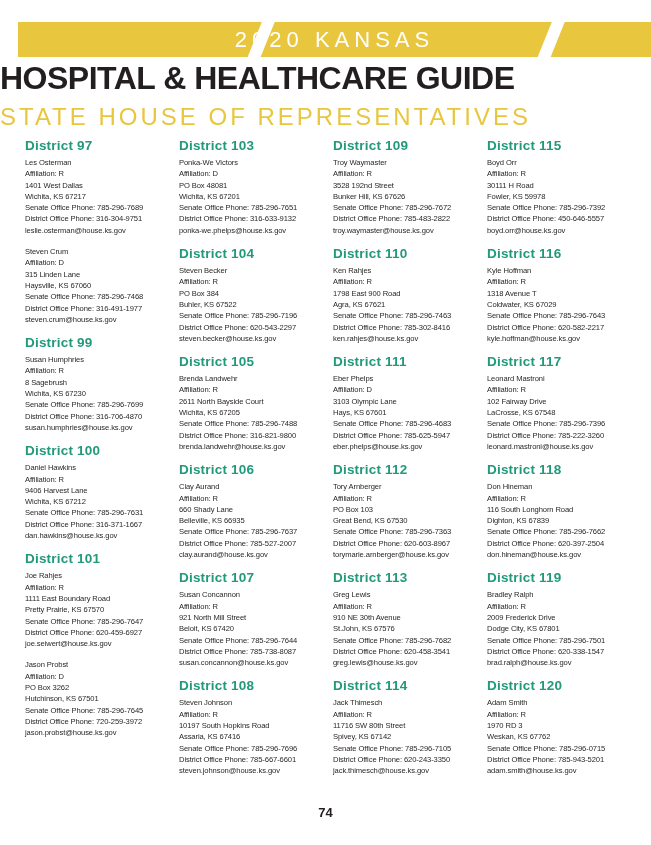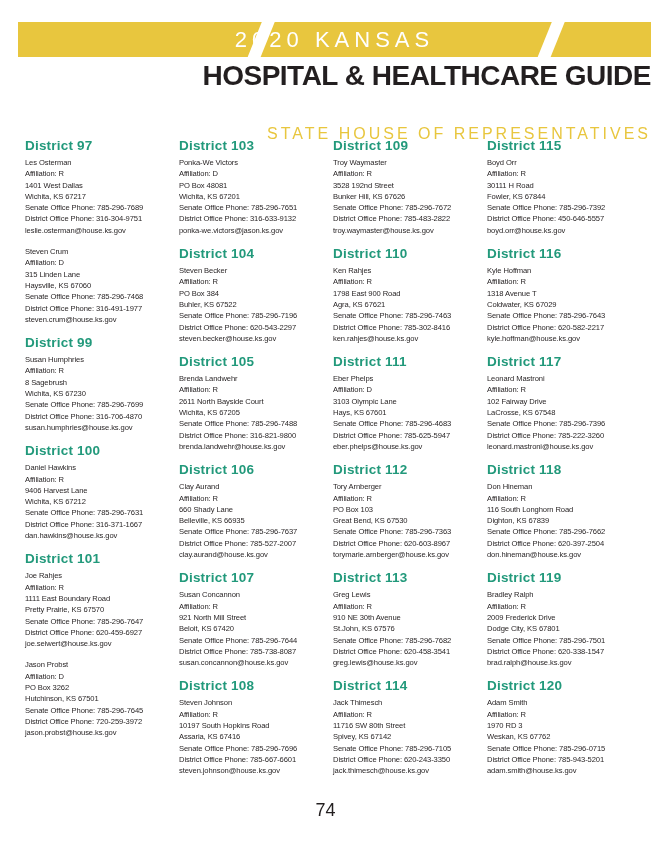--- a/index.html
+++ b/index.html
@@ -46,39 +46,38 @@
     background: #ffffff;
     transform: rotate(22deg);
   }
   .slash-1 { left: 237px; }
   .slash-2 { left: 527px; }
   .main-title {
     position: absolute;
     top: 60px;
     left: 0;
     width: 100%;
-    text-align: right;
-    font-size: 28px;
+    text-align: left;
+    font-size: 32px;
     font-weight: 900;
     letter-spacing: -0.5px;
     color: var(--ink);
     white-space: nowrap;
   }
   .subtitle {
     position: absolute;
     top: 103px;
     left: 0;
     width: 100%;
-    text-align: right;
-    font-size: 16px;
+    text-align: left;
+    font-size: 24px;
     font-weight: 400;
     letter-spacing: 3px;
     color: var(--yellow);
     white-space: nowrap;
-    margin-top: 22px;
   }
   
   .grid {
     position: absolute;
     top: 138px;
     left: 25px;
     right: 16px;
     display: grid;
     grid-template-columns: repeat(4, 1fr);
     column-gap: 6px;
@@ -101,22 +100,22 @@
   }
   
   .footer {
     position: absolute;
     bottom: 24px;
     left: 0;
     width: 100%;
     text-align: center;
   }
   .footer span {
-    font-size: 18px;
-    font-weight: 400;
+    font-size: 13px;
+    font-weight: 700;
     color: var(--ink);
     text-align: right;
   }
 </style>
 </head>
 <body>
 
 <div class="page">
 
   <header>
@@ -197,21 +196,21 @@
 </div>
       <div class="col">
   <div class="entry">
     <h3 class="district">District 103</h3>
     <p class="line">Ponka-We Victors</p>
     <p class="line">Affiliation: D</p>
     <p class="line">PO Box 48081</p>
     <p class="line">Wichita, KS 67201</p>
     <p class="line">Senate Office Phone: 785-296-7651</p>
     <p class="line">District Office Phone: 316-633-9132</p>
-    <p class="line">ponka-we.victors@jason.ks.gov</p>
+    <p class="line">ponka-we.phelps@house.ks.gov</p>
   </div>
 
   <div class="entry">
     <h3 class="district">District 104</h3>
     <p class="line">Steven Becker</p>
     <p class="line">Affiliation: R</p>
     <p class="line">PO Box 384</p>
     <p class="line">Buhler, KS 67522</p>
     <p class="line">Senate Office Phone: 785-296-7196</p>
     <p class="line">District Office Phone: 620-543-2297</p>
@@ -328,21 +327,21 @@
     <p class="line">District Office Phone: 620-243-3350</p>
     <p class="line">jack.thimesch@house.ks.gov</p>
   </div>
 </div>
       <div class="col">
   <div class="entry">
     <h3 class="district">District 115</h3>
     <p class="line">Boyd Orr</p>
     <p class="line">Affiliation: R</p>
     <p class="line">30111 H Road</p>
-    <p class="line">Fowler, KS 67844</p>
+    <p class="line">Fowler, KS 59978</p>
     <p class="line">Senate Office Phone: 785-296-7392</p>
     <p class="line">District Office Phone: 450-646-5557</p>
     <p class="line">boyd.orr@house.ks.gov</p>
   </div>
 
   <div class="entry">
     <h3 class="district">District 116</h3>
     <p class="line">Kyle Hoffman</p>
     <p class="line">Affiliation: R</p>
     <p class="line">1318 Avenue T</p>

